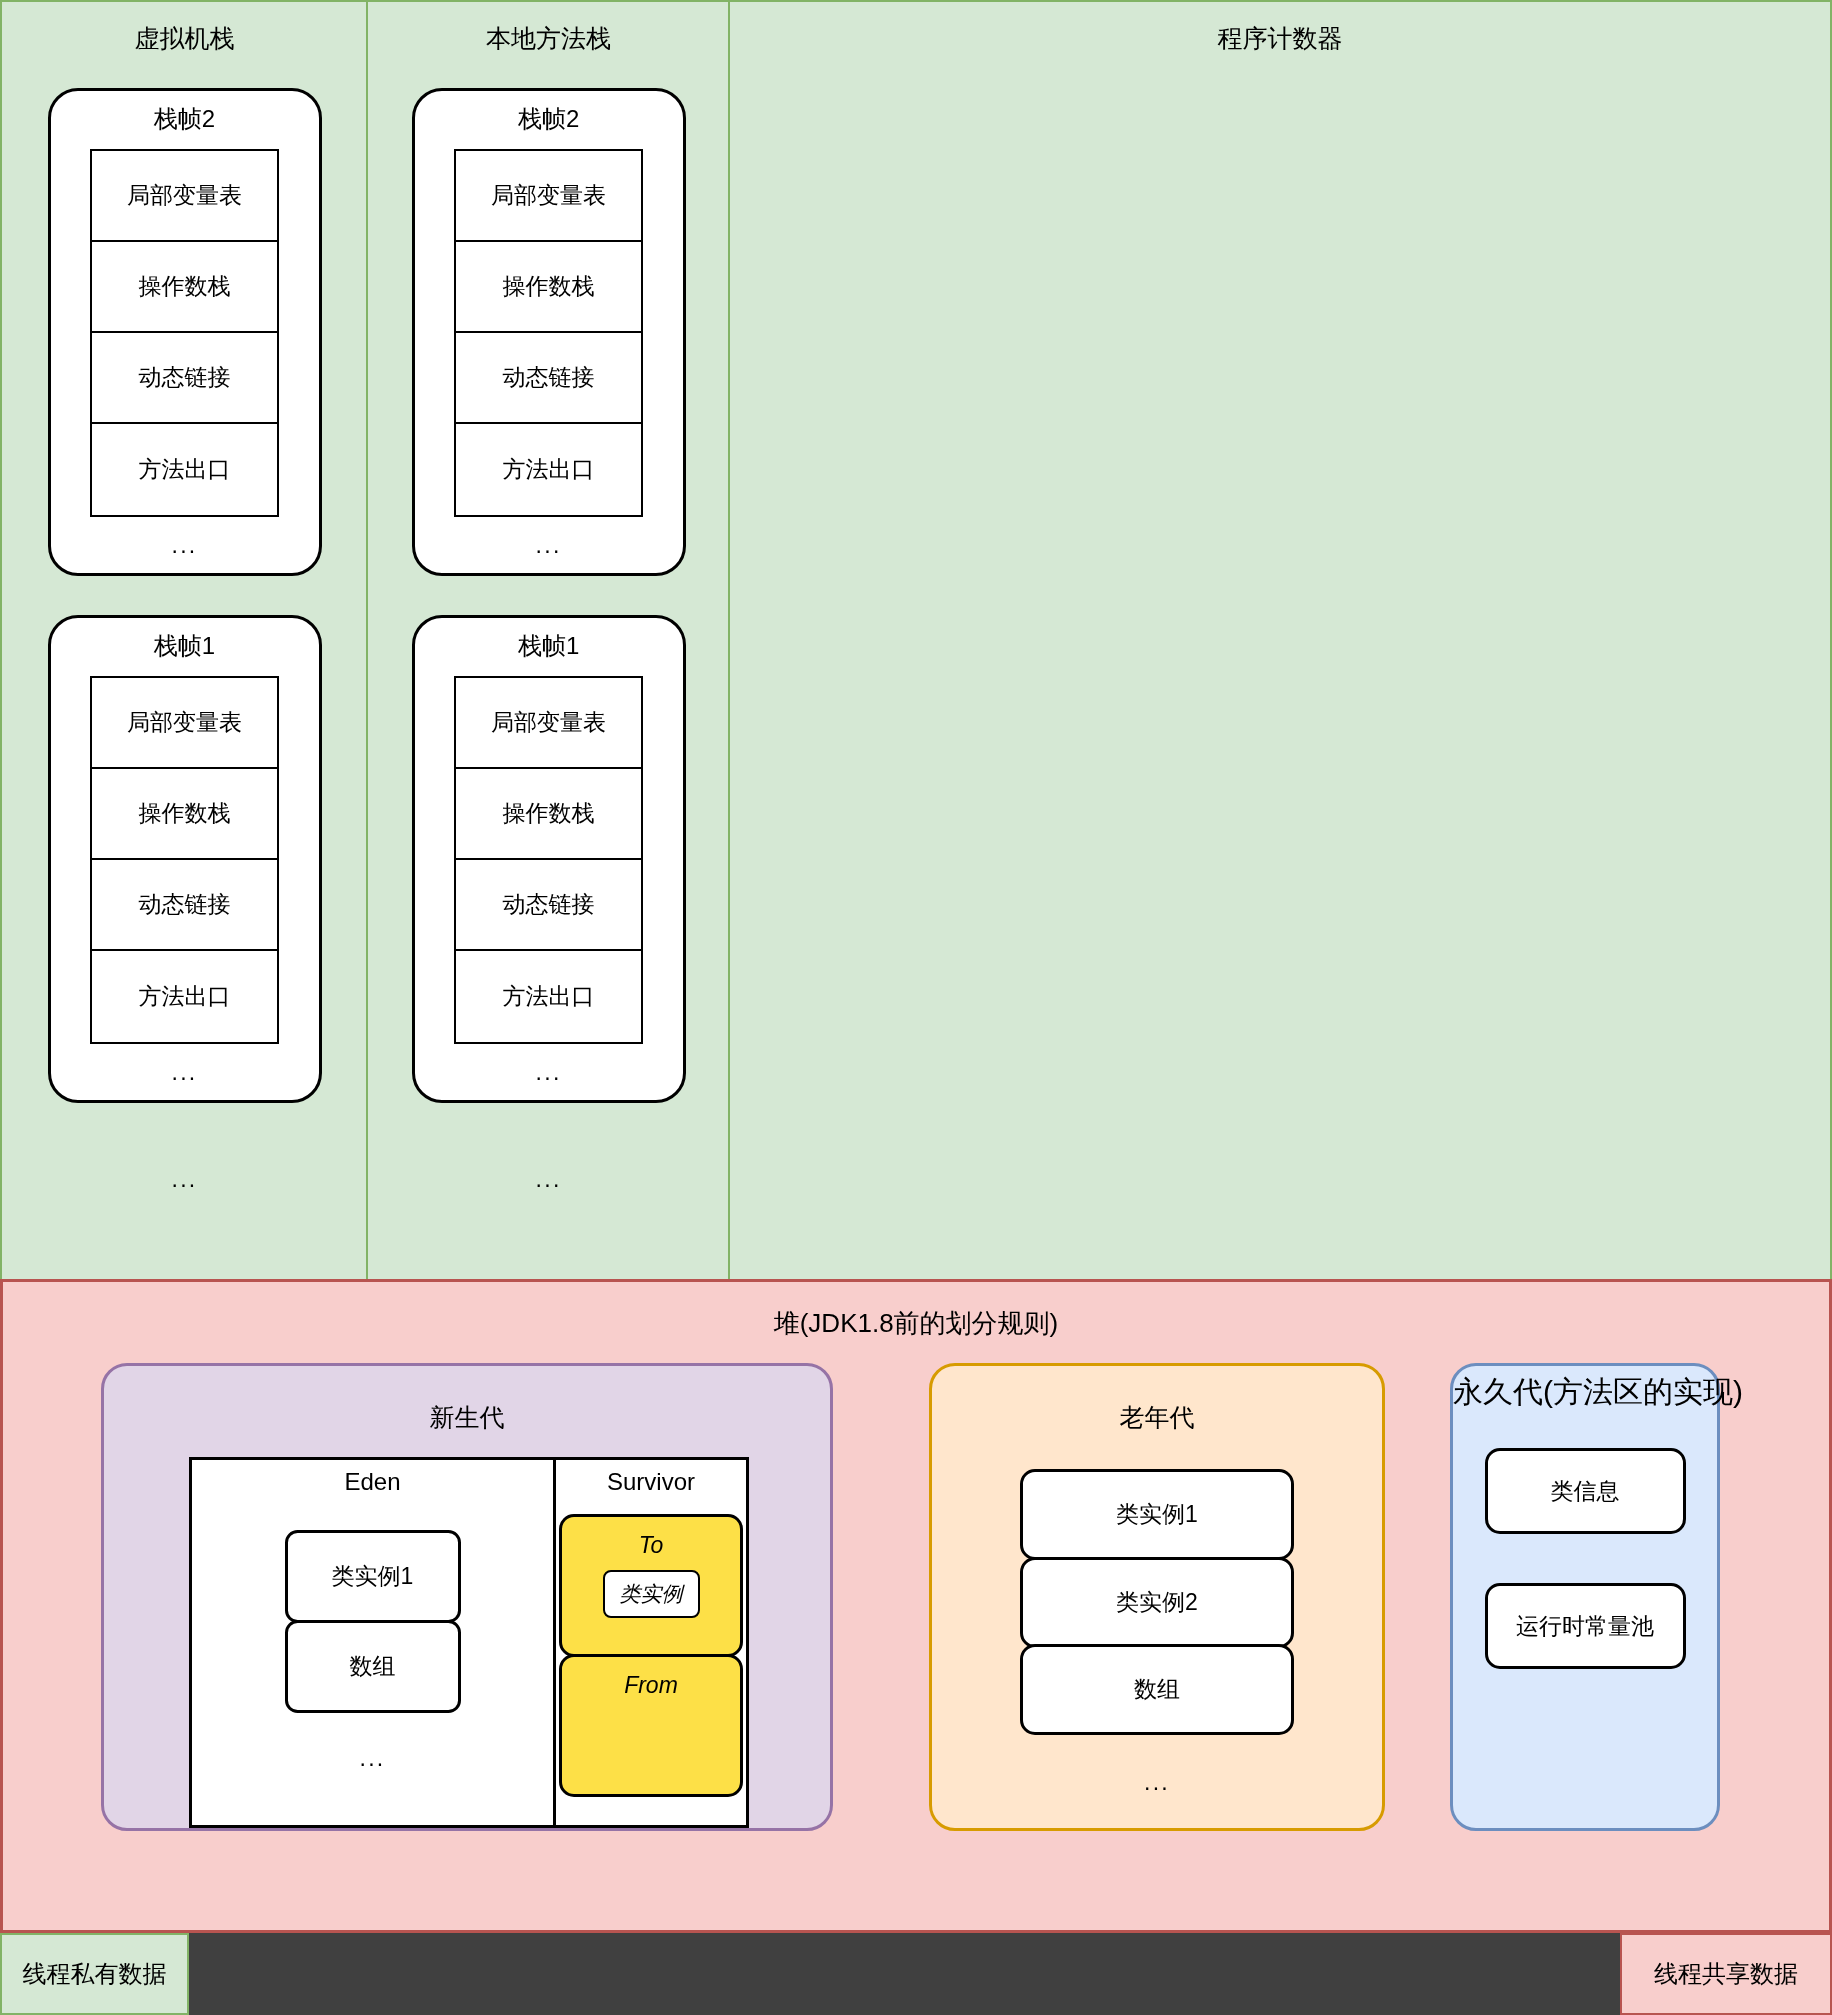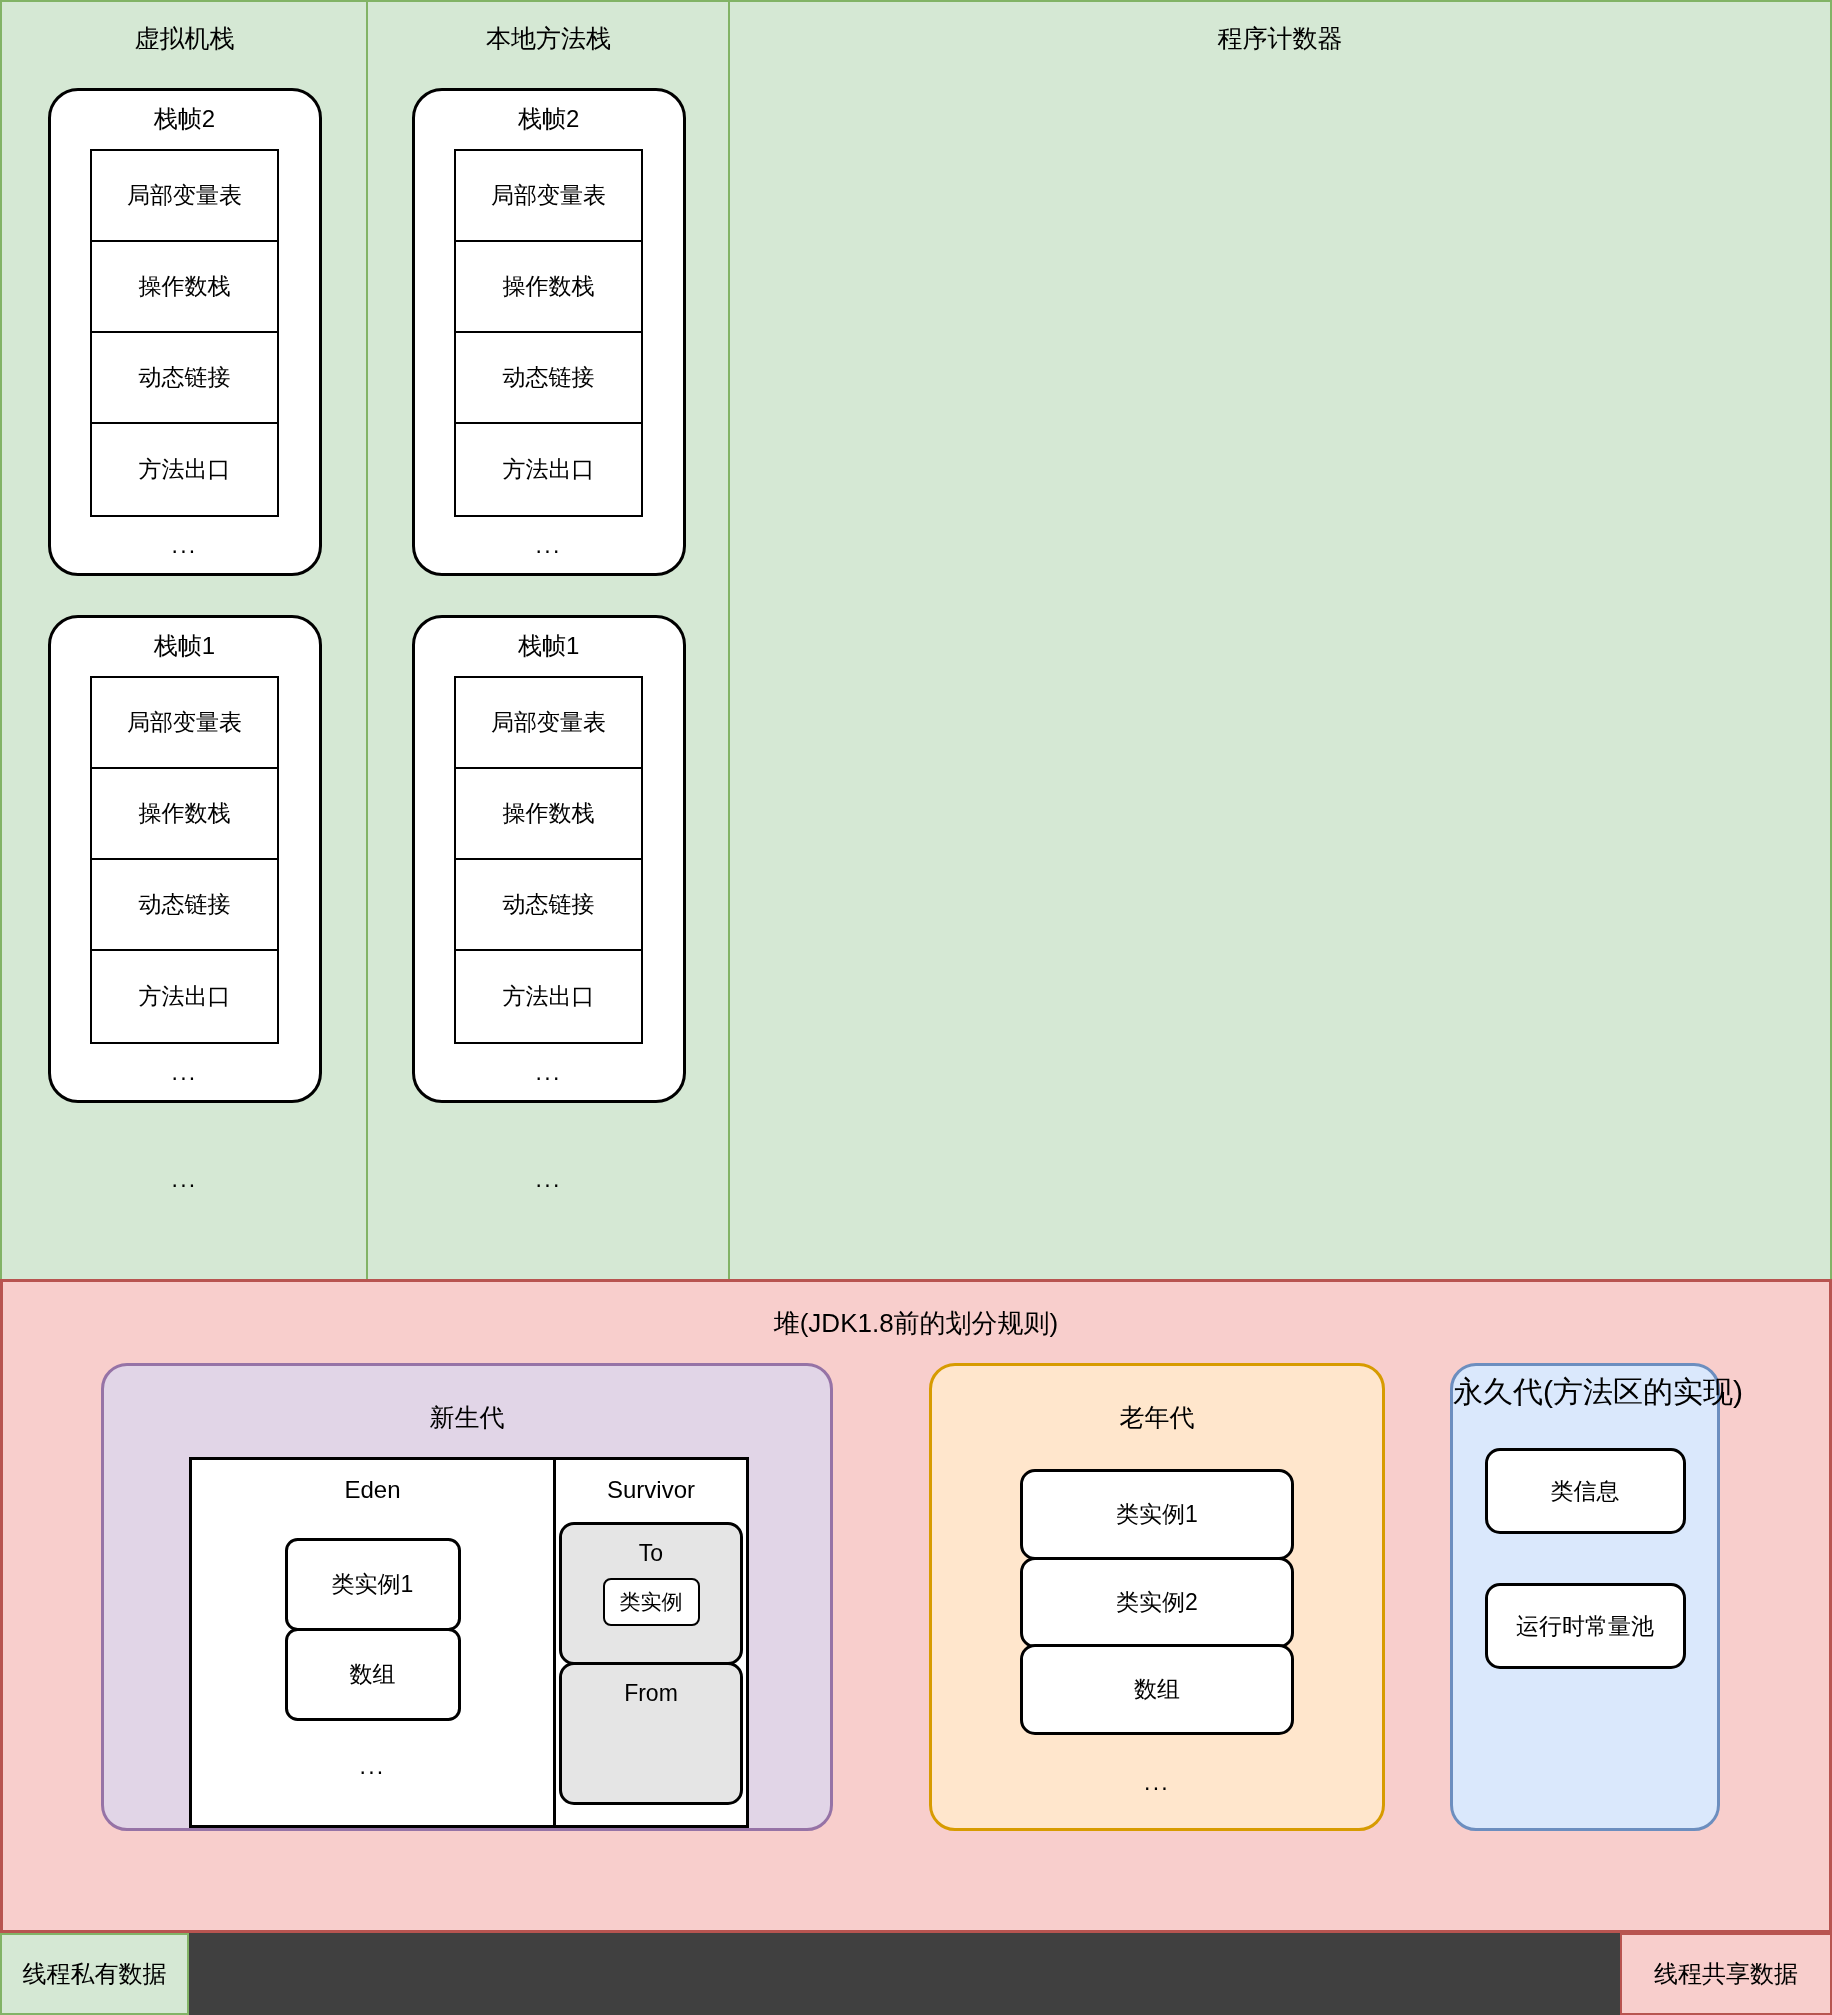--- a/index.html
+++ b/index.html
@@ -173,21 +173,21 @@
     position: relative;
   }
   .survivor-col {
     flex: 1;
     box-sizing: border-box;
     position: relative;
   }
   .col-title {
     text-align: center;
     font-size: 24px;
-    padding-top: 16px;
+    padding-top: 8px;
     white-space: nowrap;
   }
   .obj-box {
     border: 3.4px solid #000000;
     border-radius: 12.6px;
     background: #ffffff;
     display: flex;
     align-items: center;
     justify-content: center;
     font-size: 23px;
@@ -208,23 +208,24 @@
     margin-top: 32px;
   }
   .survivor-objs {
     width: 184px;
     margin: 0 auto;
     margin-top: 18.3px;
   }
   .surv-box {
     border: 3.4px solid #000000;
     border-radius: 15px;
-    background: #e5e5e5;
-    box-sizing: border-box;
-    position: relative;
+    background: #fde047;
+    box-sizing: border-box;
+    position: relative;
+    font-style: italic;
   }
   .surv-to   { height: 143px; }
   .surv-from { height: 143px; margin-top: -3.4px; }
   .surv-label {
     text-align: center;
     font-size: 23px;
     padding-top: 15px;
     white-space: nowrap;
   }
   .surv-inner-obj {

